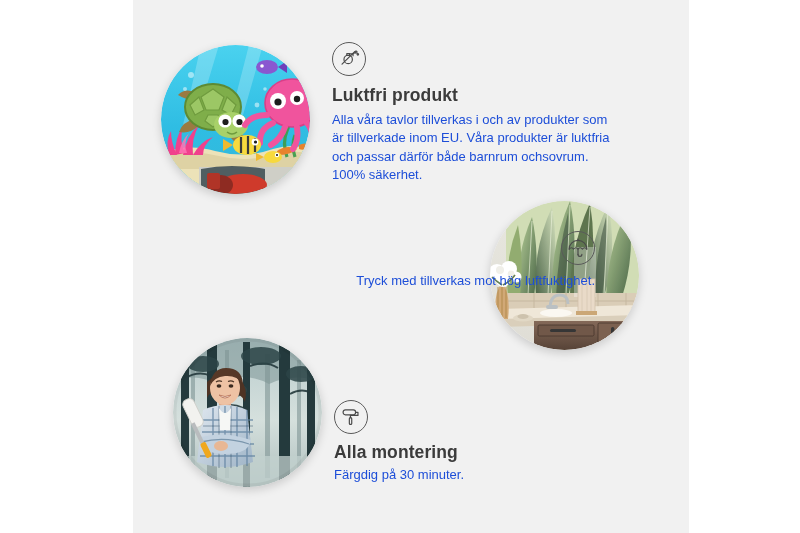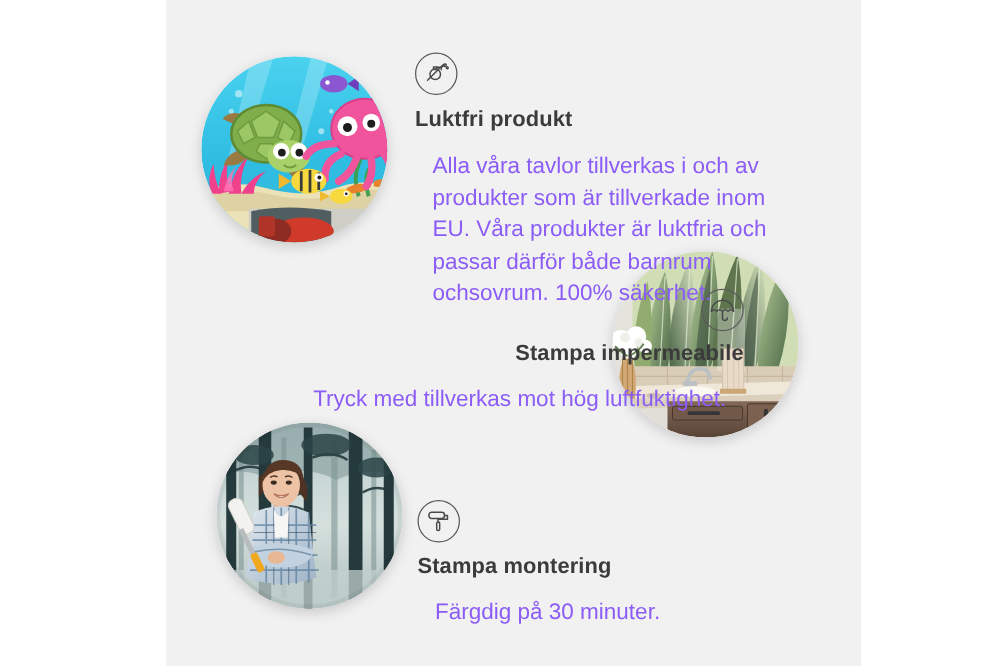--- a/index.html
+++ b/index.html
@@ -53,24 +53,24 @@
 
   .f-title {
     font-size: 17.5px;
     font-weight: bold;
     color: #3b3b3b;
     letter-spacing: .1px;
     white-space: nowrap;
     margin: 0;
   }
   .f-body {
-    font-size: 18px;
+    font-size: 13px;
     line-height: 1.42;
-    color: #8b5cf6;
-    margin: 14px;
+    color: #1d4ed8;
+    margin: 0;
   }
 
   
   #feature-1 { left: 199px; top: 42px; width: 300px; }
   #feature-1 .icon-circle { margin-bottom: 9px; }
   #feature-1 .f-title { margin-bottom: 5px; }
   #feature-1 .f-body { width: 283px; }
 
   
   #feature-2 { left: 60px; top: 231px; width: 402px; text-align: right; }
@@ -487,35 +487,34 @@
             <path d="M2.4 13.2 q2.4 -3 4.8 0 q2.4 -3 4.8 0 q2.4 -3 4.8 0 q2.4 -3 4.8 0"></path>
 
             <path d="M12 13.2 V19"></path>
 
             <path d="M12 19 a2.1 2.1 0 0 0 4.2 0"></path>
 
             <path d="M12 3.6 V2.2"></path>
           </svg>
         </div>
       </div>
-      <div class="f-title">Stampa impermeabile</div>
       <div class="f-body">Tryck med tillverkas mot hög luftfuktighet.</div>
     </div>
 
     <div class="feature" id="feature-3">
       <div class="icon-circle">
         <svg width="22" height="22" viewBox="0 0 24 24" fill="none" stroke="#4a4a4a" stroke-width="1.3" stroke-linecap="round" stroke-linejoin="round">
 
           <rect x="3.4" y="4.2" width="13.6" height="5.4" rx="2.4"></rect>
 
           <path d="M17 6.9 h2.6 v3.4 h-8.2"></path>
 
           <path d="M11.4 10.3 v2.4"></path>
 
           <rect x="10.2" y="12.7" width="2.6" height="7.4" rx="1.1"></rect>
         </svg>
       </div>
-      <div class="f-title">Stampa montering</div>
+      <div class="f-title">Alla montering</div>
       <div class="f-body">Färgdig på 30 minuter.</div>
     </div>
 
   </div>
 </div>
 
 </body></html>

